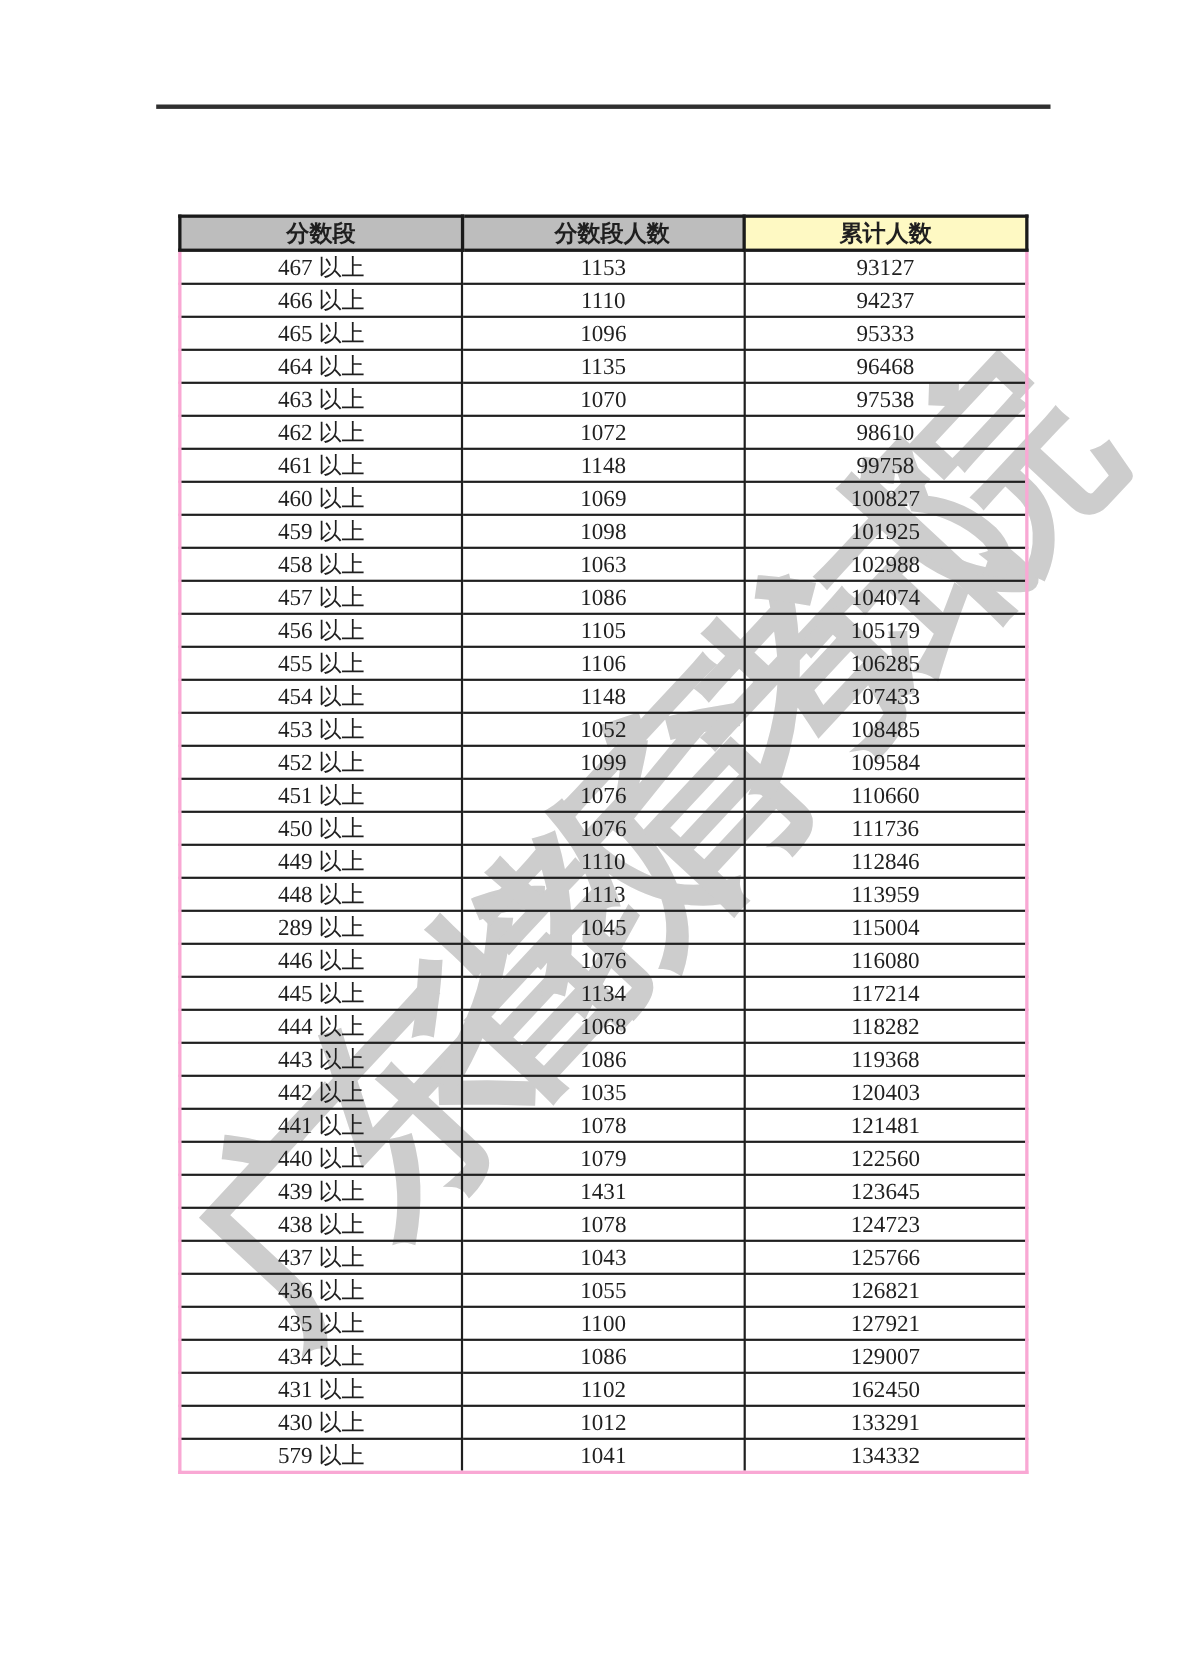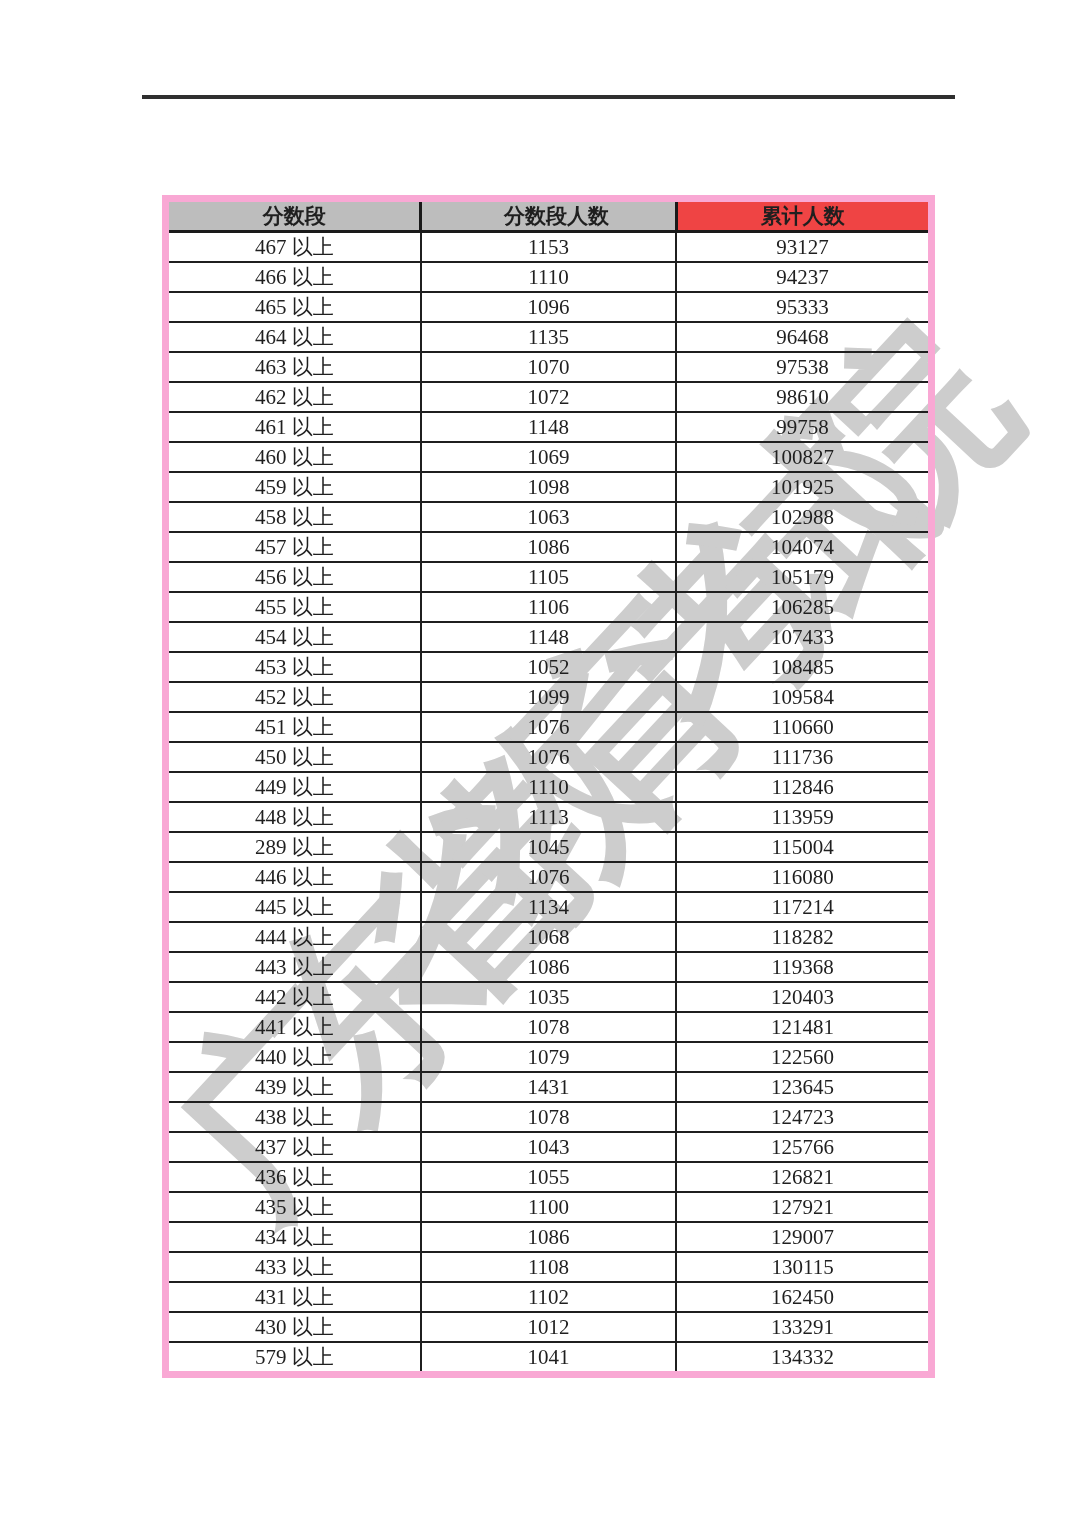--- a/index.html
+++ b/index.html
@@ -63,38 +63,38 @@
   .score-table thead th {
     border: 3px solid #1a1a1a;
     border-bottom-width: 3px;
     font-weight: bold;
     font-size: 21px;
   }
   .score-table tbody tr {
     height: 29.2px;
   }
   .score-table {
-    border: 7px solid #f9a8d4;
+    border: 3px solid #f9a8d4;
   }
 </style>
 </head>
 <body>
 
 <div class="page">
 
   <div class="top-rule" style="background: rgb(47, 47, 47);"></div>
 
   <div class="watermark" style="color: rgb(205, 205, 205);">广东省教育考试院</div>
 
   <table class="score-table">
     <thead>
       <tr>
         <th style="background: rgb(189, 189, 189);">分数段</th>
         <th style="background: rgb(189, 189, 189); padding-left: 16px;">分数段人数</th>
-        <th style="background: #ef4444;">累计人数</th>
+        <th style="background: #fef9c3;">累计人数</th>
       </tr>
     </thead>
     <tbody>
         <tr>
       <td>467 以上</td>
       <td>1153</td>
       <td>93127</td>
     </tr>
         <tr>
       <td>466 以上</td>
@@ -255,25 +255,20 @@
       <td>435 以上</td>
       <td>1100</td>
       <td>127921</td>
     </tr>
         <tr>
       <td>434 以上</td>
       <td>1086</td>
       <td>129007</td>
     </tr>
         <tr>
-      <td>433 以上</td>
-      <td>1108</td>
-      <td>130115</td>
-    </tr>
-        <tr>
       <td>431 以上</td>
       <td>1102</td>
       <td>162450</td>
     </tr>
         <tr>
       <td>430 以上</td>
       <td>1012</td>
       <td>133291</td>
     </tr>
         <tr>

